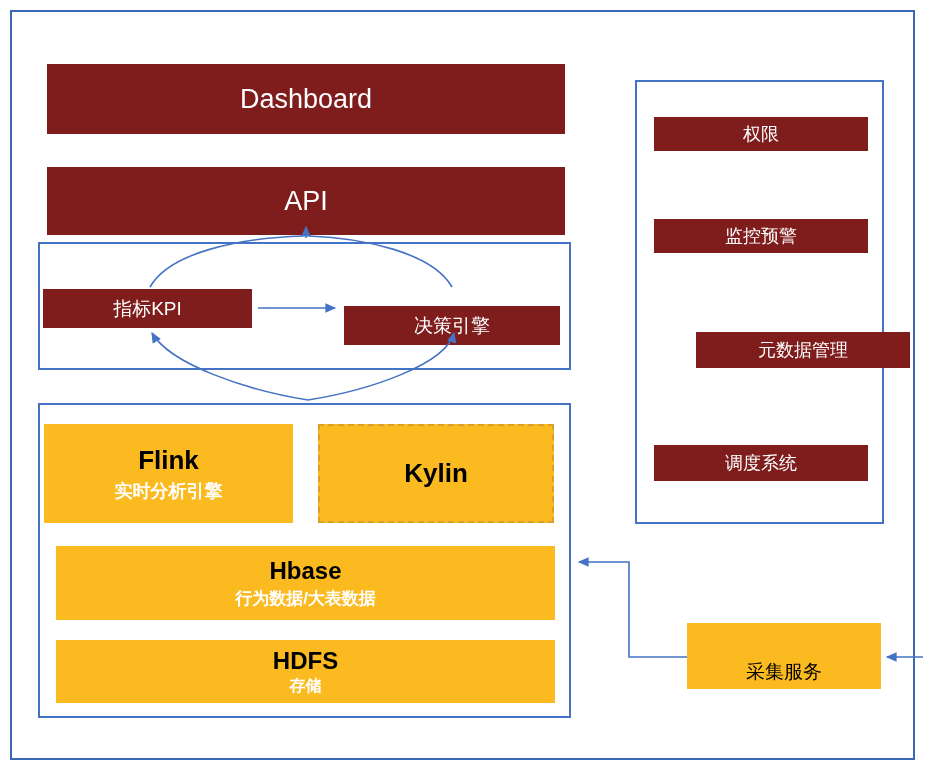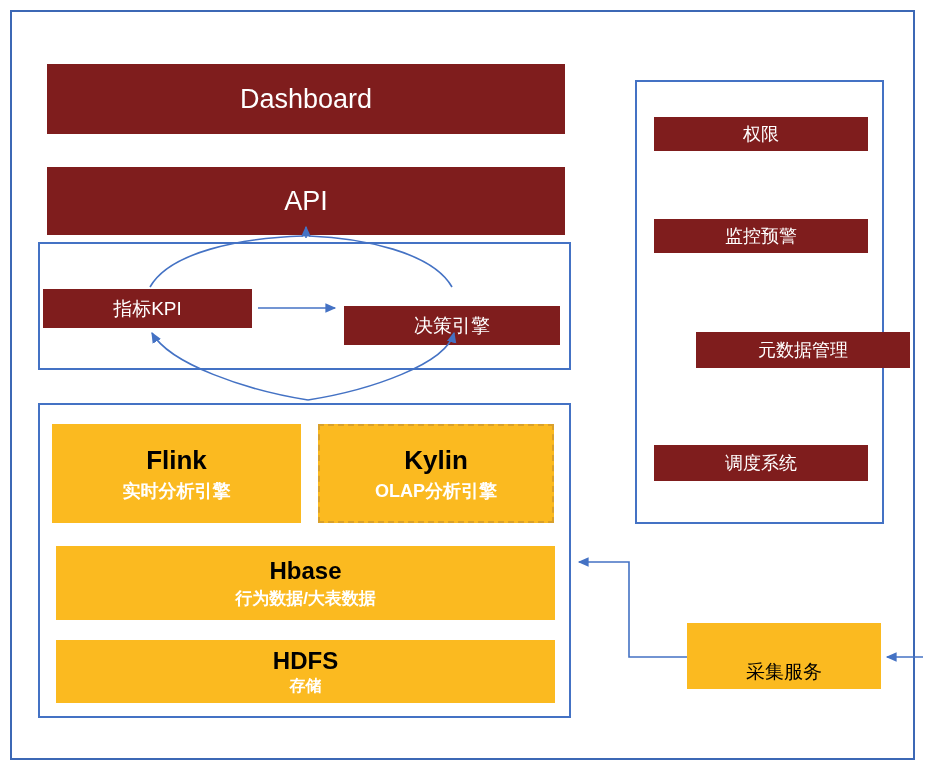--- a/index.html
+++ b/index.html
@@ -41,21 +41,21 @@
   .orange-box .subtitle { color: #ffffff; font-weight: bold; }
 
   .dashboard-box { left: 47px; top: 64px; width: 518px; height: 70px; font-size: 27px; }
   .api-box       { left: 47px; top: 167px; width: 518px; height: 68px; font-size: 27px; }
 
   .kpi-flow      { left: 38px; top: 242px; width: 533px; height: 128px; }
   .kpi-box       { left: 43px; top: 289px; width: 209px; height: 39px; font-size: 19px; }
   .decision-box  { left: 344px; top: 306px; width: 216px; height: 39px; font-size: 19px; }
 
   .bigdata       { left: 38px; top: 403px; width: 533px; height: 315px; }
-  .flink-box     { left: 52px; top: 424px; width: 249px; height: 99px; }
+  .flink-box     { left: 44px; top: 424px; width: 249px; height: 99px; }
   .kylin-box     { left: 318px; top: 424px; width: 236px; height: 99px; border: 2px dashed #D9A02B; }
   .flink-box .title, .kylin-box .title { font-size: 26px; }
   .flink-box .subtitle, .kylin-box .subtitle { font-size: 18px; margin-top: 3px; }
 
   .hbase-box     { left: 56px; top: 546px; width: 499px; height: 74px; }
   .hbase-box .title { font-size: 24px; }
   .hbase-box .subtitle { font-size: 17px; margin-top: 2px; }
 
   .hdfs-box      { left: 56px; top: 640px; width: 499px; height: 63px; }
   .hdfs-box .title { font-size: 24px; }
@@ -96,21 +96,20 @@
   <span>决策引擎</span>
 </div>
 
 <div class="abs container-frame bigdata"></div>
 <div class="abs orange-box flink-box">
   <span class="title">Flink</span>
   <span class="subtitle">实时分析引擎</span>
 </div>
 <div class="abs orange-box kylin-box">
   <span class="title">Kylin</span>
-  <span class="subtitle">OLAP分析引擎</span>
 </div>
 <div class="abs orange-box hbase-box">
   <span class="title">Hbase</span>
   <span class="subtitle">行为数据/大表数据</span>
 </div>
 <div class="abs orange-box hdfs-box">
   <span class="title">HDFS</span>
   <span class="subtitle">存储</span>
 </div>
 

